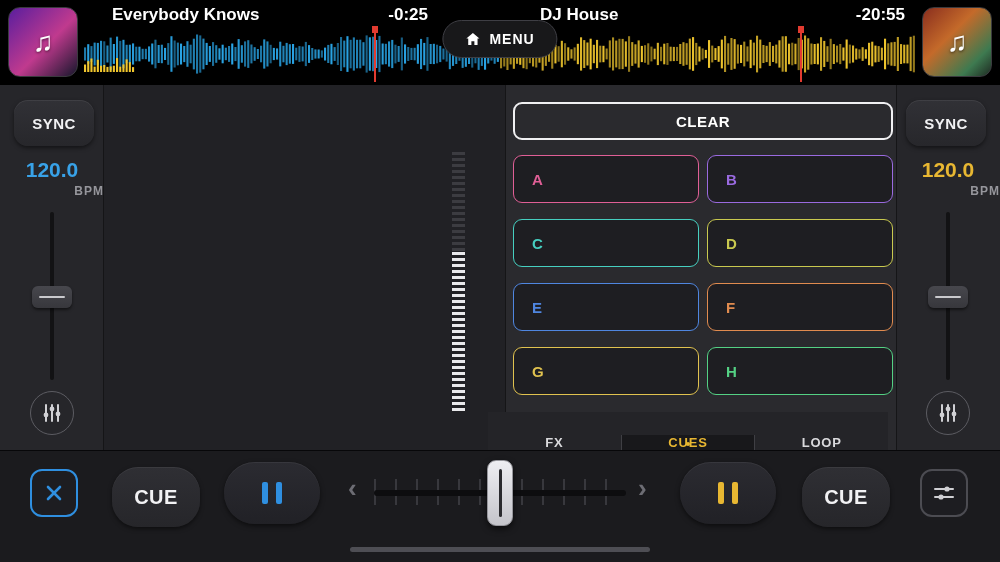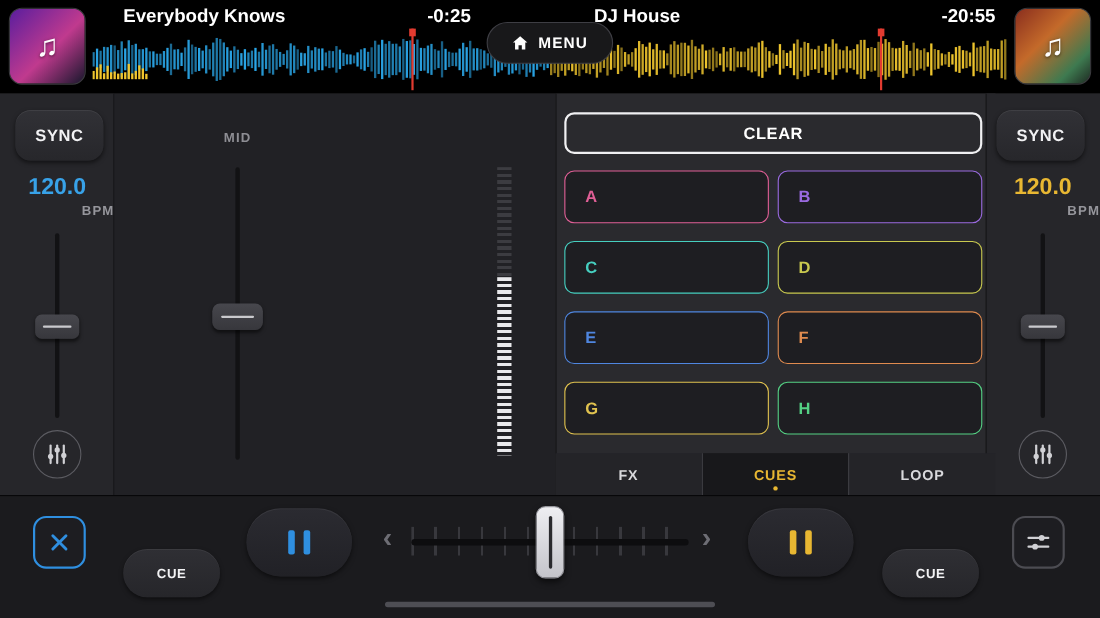--- a/index.html
+++ b/index.html
@@ -74,39 +74,39 @@
   .vu-bot { height:162px; background:repeating-linear-gradient(to bottom,#e9e9ec 0 3px,transparent 3px 6px); }
 
   
   .clear-btn { position:absolute; left:513px; top:102px; width:380px; height:38px; border-radius:9px;
                border:2px solid #f0f0f2; color:#fff; font-size:15px; font-weight:bold; letter-spacing:.5px; }
   .pads-grid { position:absolute; left:513px; top:155px; width:380px; display:grid;
                grid-template-columns:1fr 1fr; gap:16px 8px; }
   .pad { height:48px; border-radius:9px; border:1.5px solid #888; background:#1e1e22;
          display:flex; align-items:center; padding-left:18px; }
   .pad-letter { font-size:15px; font-weight:600; letter-spacing:.5px; }
-  .tabs-row { position:absolute; left:505px; top:412px; width:400px; height:38px; display:flex; background:#242428; }
+  .tabs-row { position:absolute; left:488px; top:412px; width:400px; height:38px; display:flex; background:#242428;align-items:flex-end; }
   .tab { flex:1; position:relative; display:flex; align-items:center; justify-content:center;
          color:#d9d9dc; font-size:13px; font-weight:bold; letter-spacing:.8px; }
   .tab + .tab { border-left:1px solid #3f3f44; }
   .tab.active { background:#18181b; }
   .tab-dot { position:absolute; bottom:4px; left:50%; transform:translateX(-50%); width:4px; height:4px;
              border-radius:2px; display:none; }
   .tab.active .tab-dot { display:block; }
 
   
   .transport { position:absolute; left:0; top:450px; width:1000px; height:112px; background:#1b1b1e;
                border-top:1px solid #070709; }
   .sq-btn { position:absolute; top:18px; width:48px; height:48px; border-radius:12px; background:#1d1d21;
             display:flex; align-items:center; justify-content:center; }
   .exit-btn { left:30px; border:2px solid #2f8fe0; color:#2f8fe0; }
   .settings-btn { left:920px; border:2px solid #4c4c52; color:#d0d0d4; }
-  .cue-btn { position:absolute; top:16px; width:88px; height:44px; border-radius:26px;
+  .cue-btn { position:absolute; top:16px; width:88px; height:60px; border-radius:26px;
              background:linear-gradient(#2f2f34,#26262a); box-shadow:0 2px 4px rgba(0,0,0,.5), inset 0 1px 0 rgba(255,255,255,.06);
-             color:#f2f2f4; font-size:12px; font-weight:bold; letter-spacing:.5px;margin-top:32px; }
+             color:#f2f2f4; font-size:20px; font-weight:bold; letter-spacing:.5px; }
   .cue-l { left:112px; } .cue-r { left:802px; }
   .play-btn { position:absolute; top:11px; width:96px; height:62px; border-radius:31px;
               background:linear-gradient(#2b2b31,#212126); box-shadow:0 2px 5px rgba(0,0,0,.55), inset 0 1px 0 rgba(255,255,255,.06);
               display:flex; align-items:center; justify-content:center; gap:8px; }
   .play-l { left:224px; } .play-r { left:680px; }
   .pbar { width:6px; height:22px; border-radius:2px; background:#888; }
   .xf-arrow { position:absolute; top:24px; font-size:26px; color:#6d6d74; line-height:26px; font-weight:bold; }
   .xf-arrow-left { left:348px; } .xf-arrow-left::before { content:"‹"; }
   .xf-arrow-right { left:638px; } .xf-arrow-right::before { content:"›"; }
   .xf-ticks { position:absolute; left:374px; top:28px; width:252px; height:26px;
@@ -465,25 +465,20 @@
           <line x1="17" y1="3" x2="17" y2="19"></line>
       </g>
       <g fill="#d0d0d4">
           <circle cx="5" cy="13" r="2.4"></circle>
           <circle cx="11" cy="7" r="2.4"></circle>
           <circle cx="17" cy="12" r="2.4"></circle>
         </g>
     </svg>
   </button>
 
-  <div class="eq-col" style="left:193px">
-    <div class="eq-label">MID</div>
-    <div class="eq-track"></div>
-    <div class="eq-handle" style="top:158px"></div>
-  </div>
   <div class="vu-meter">
     <div class="vu-top"></div>
     <div class="vu-bot"></div>
   </div>
 
   <button class="clear-btn">CLEAR</button>
   <div class="pads-grid" id="pads-grid">
       <button class="pad" style="border-color: rgb(224, 95, 150);">
       <span class="pad-letter" style="color: rgb(224, 95, 150);">A</span>
     </button>

